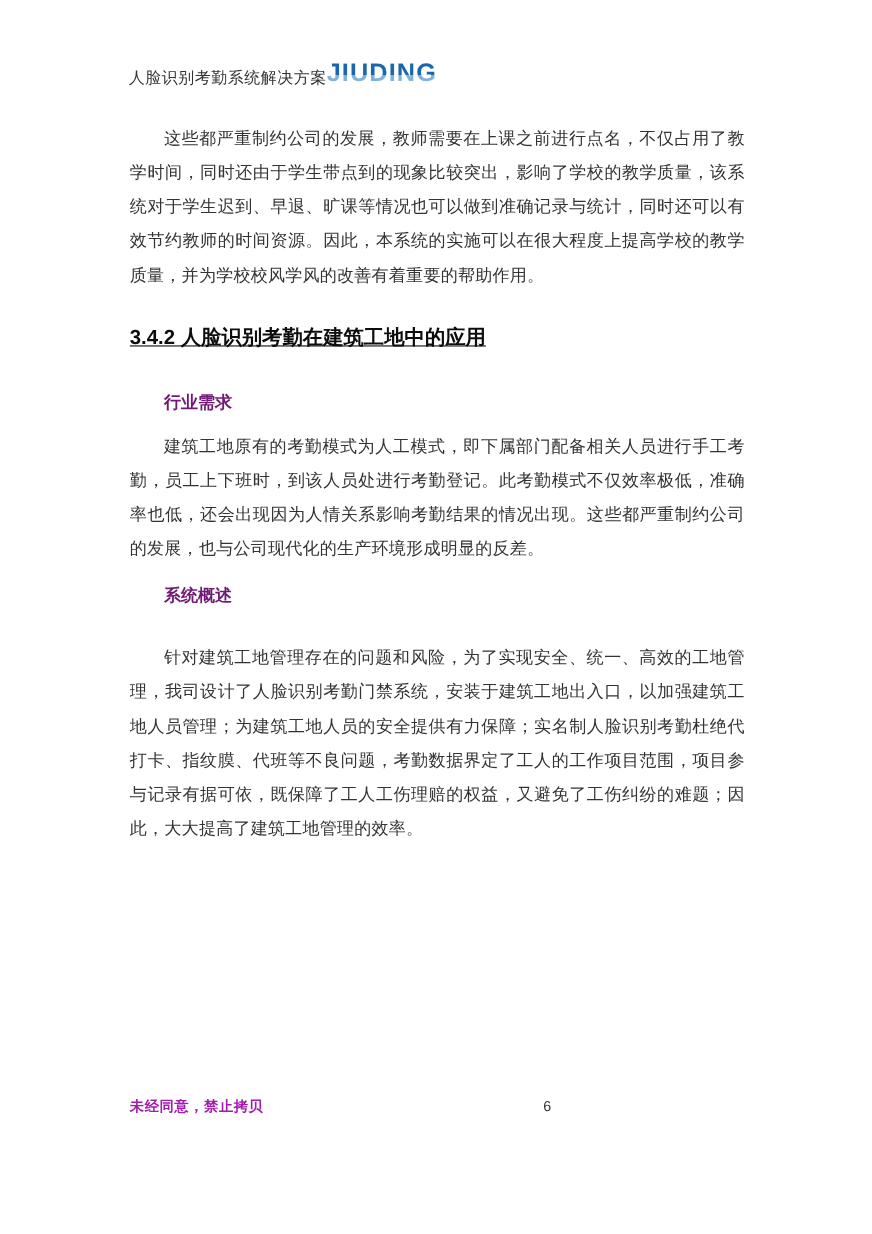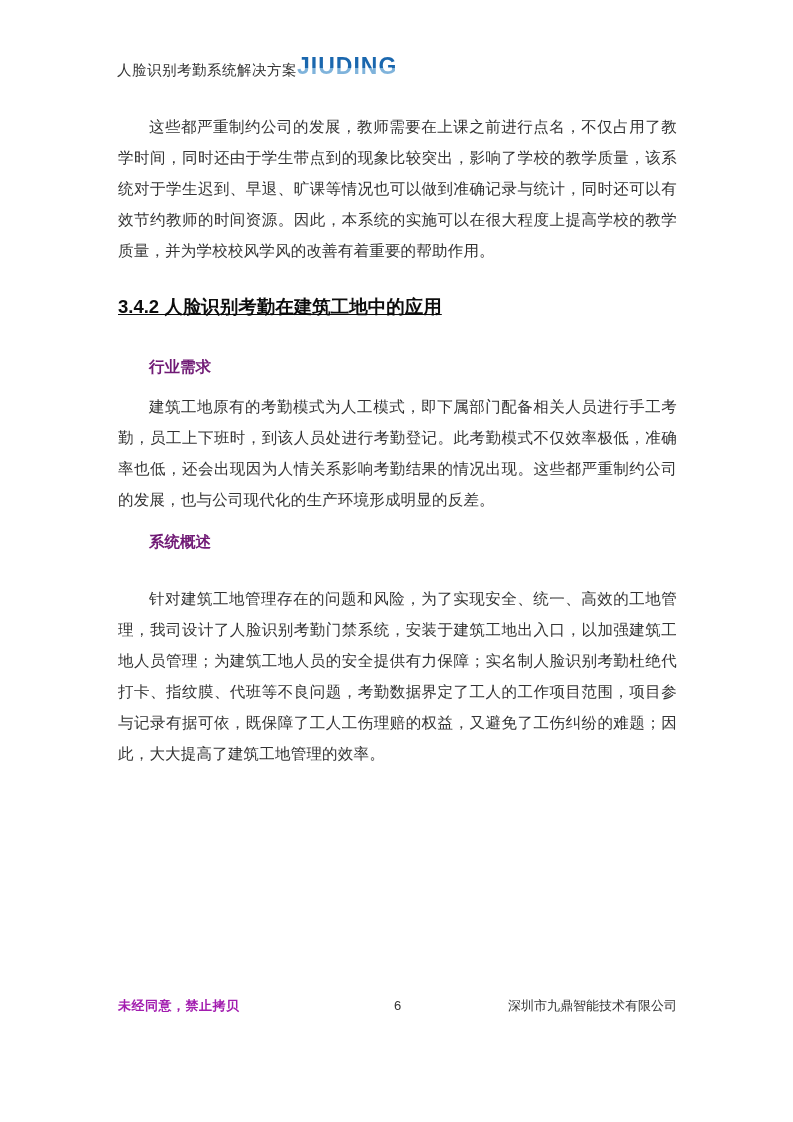--- a/index.html
+++ b/index.html
@@ -127,16 +127,15 @@
     <p class="body-para para-after-sub">建筑工地原有的考勤模式为人工模式，即下属部门配备相关人员进行手工考勤，员工上下班时，到该人员处进行考勤登记。此考勤模式不仅效率极低，准确率也低，还会出现因为人情关系影响考勤结果的情况出现。这些都严重制约公司的发展，也与公司现代化的生产环境形成明显的反差。</p>
 
     <h3 class="sub-heading second">系统概述</h3>
 
     <p class="body-para para-last">针对建筑工地管理存在的问题和风险，为了实现安全、统一、高效的工地管理，我司设计了人脸识别考勤门禁系统，安装于建筑工地出入口，以加强建筑工地人员管理；为建筑工地人员的安全提供有力保障；实名制人脸识别考勤杜绝代打卡、指纹膜、代班等不良问题，考勤数据界定了工人的工作项目范围，项目参与记录有据可依，既保障了工人工伤理赔的权益，又避免了工伤纠纷的难题；因此，大大提高了建筑工地管理的效率。</p>
   </div>
 
   <div class="footer">
     <span class="footer-left">未经同意，禁止拷贝</span>
     <span class="footer-center">6</span>
-    <span class="footer-right">深圳市九鼎智能技术有限公司</span>
   </div>
 
 </div>
 
 </body></html>

